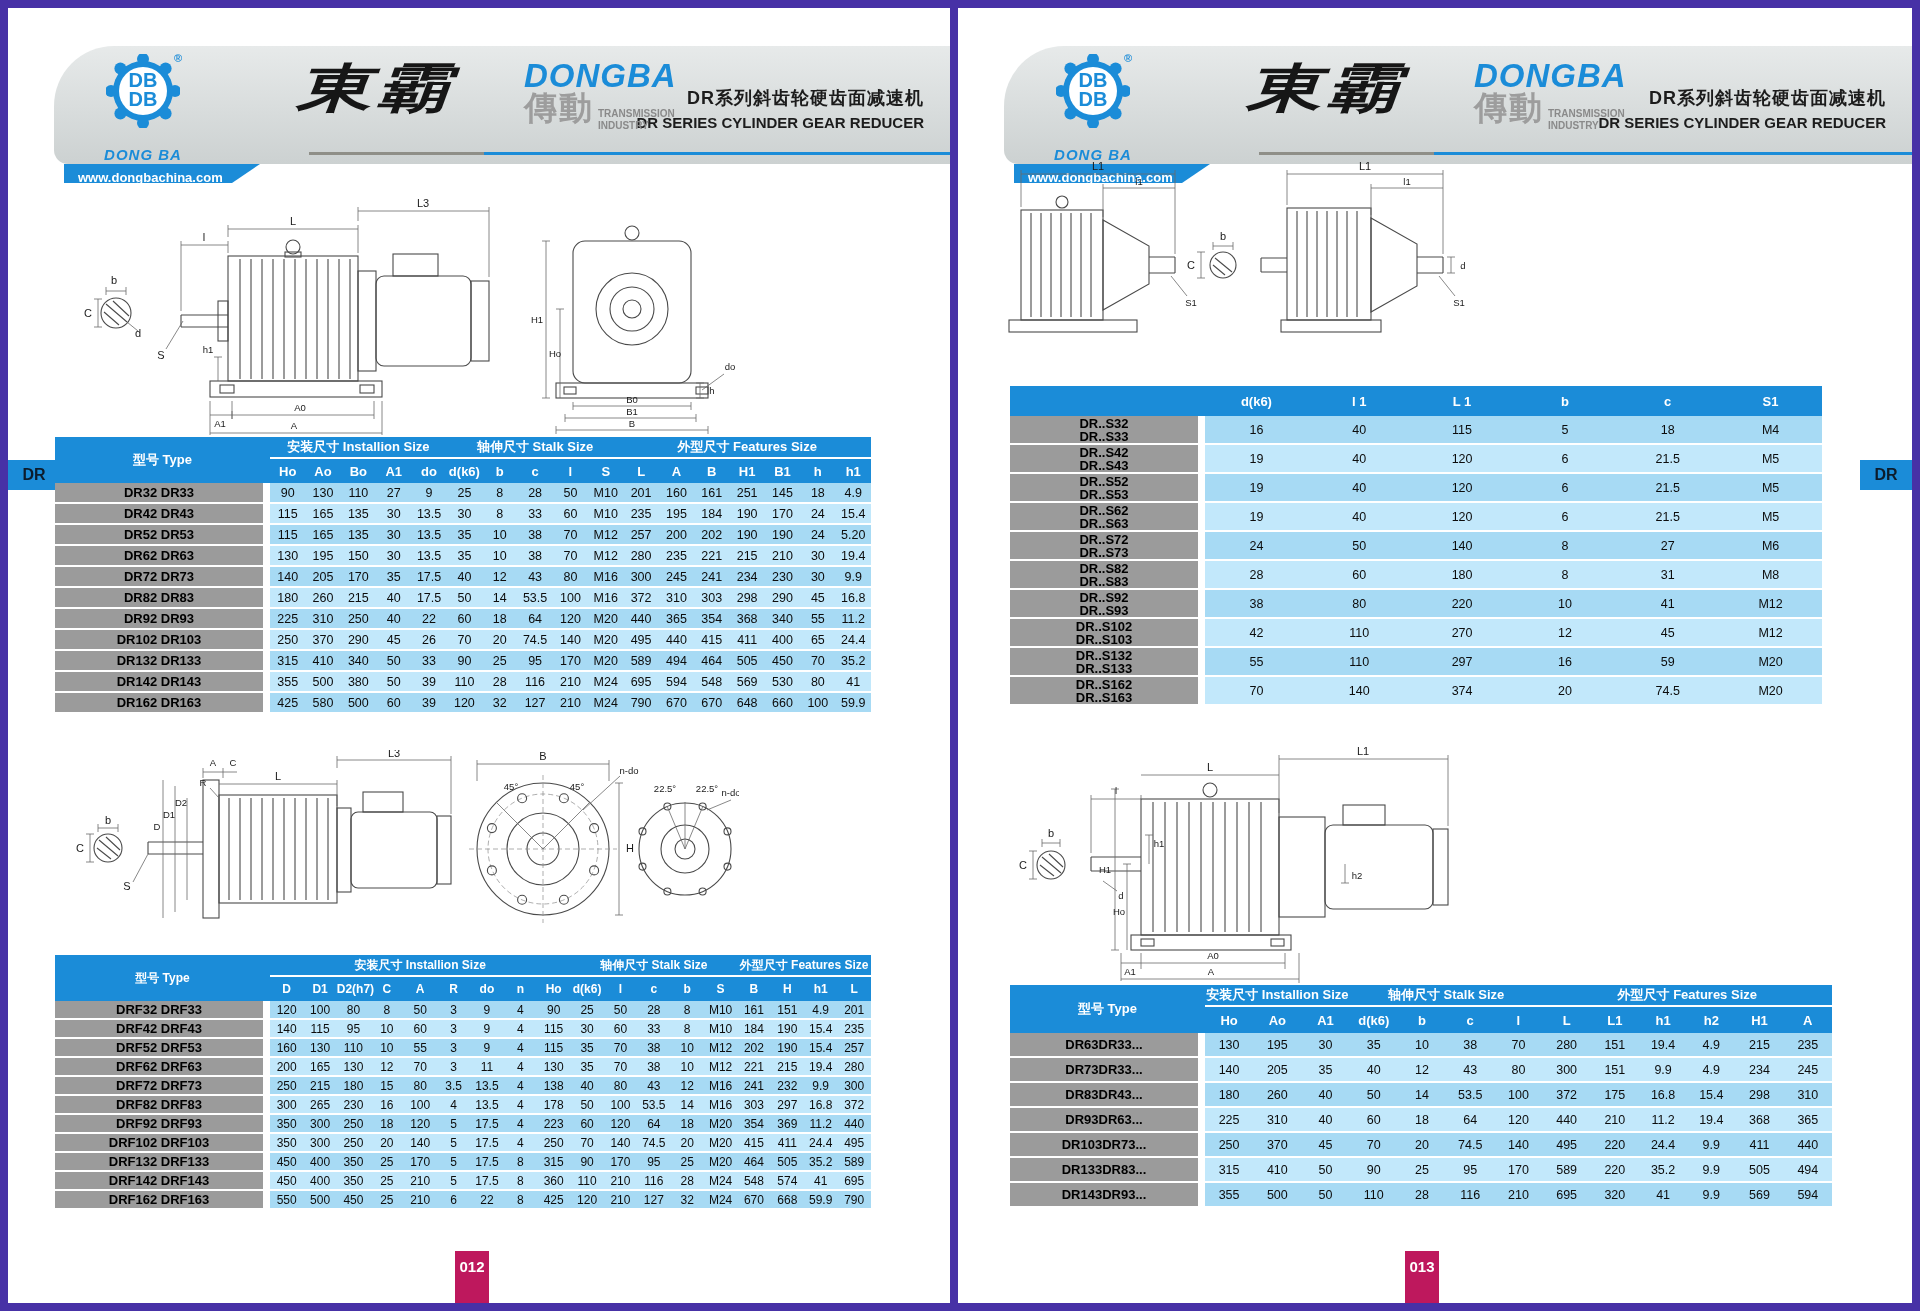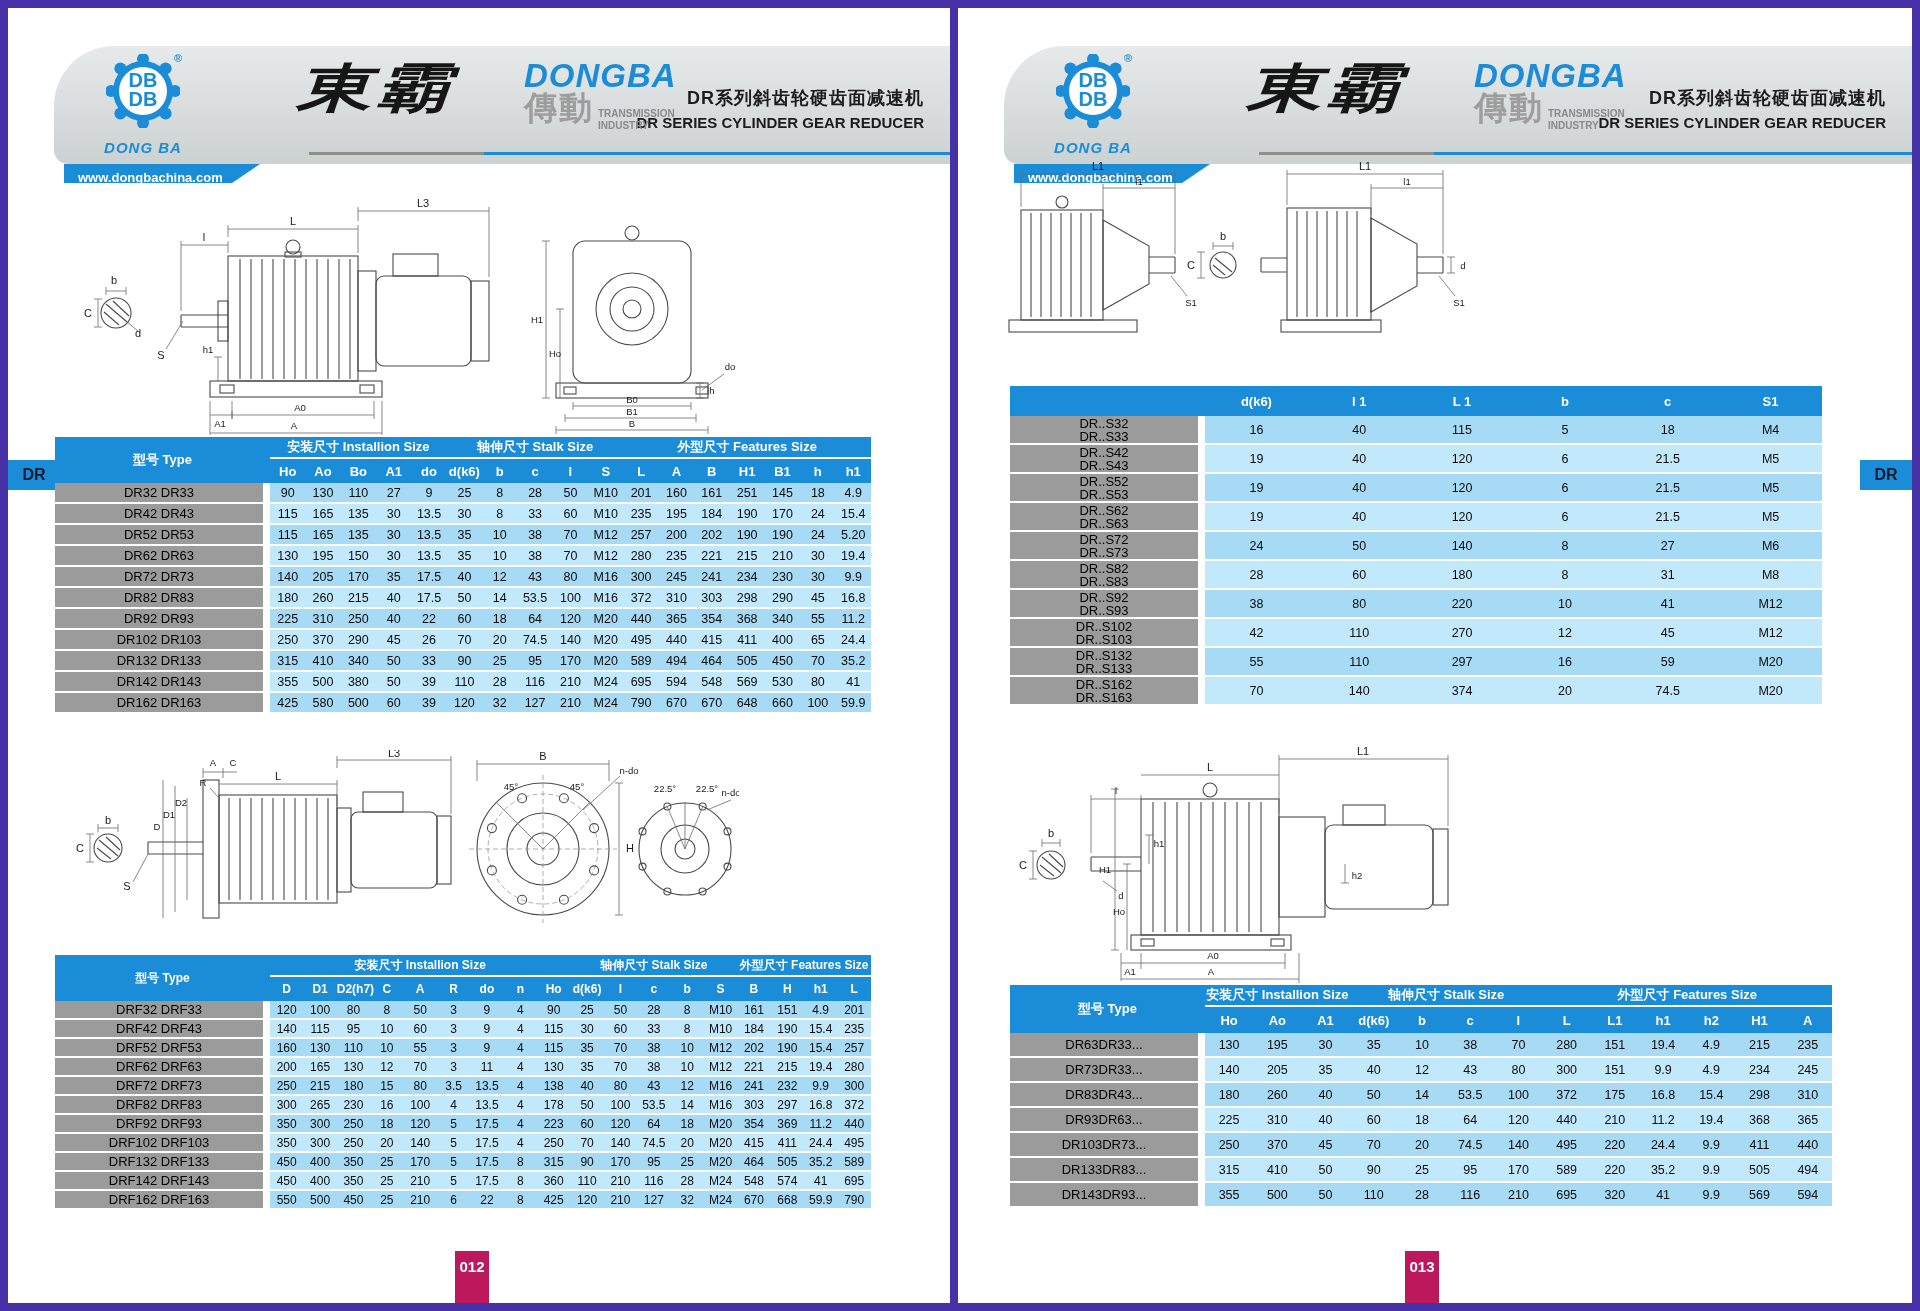--- a/index.html
+++ b/index.html
@@ -14,21 +14,21 @@
   #page-right{left:958px;width:954px;}
 
   
   .banner{position:absolute;top:38px;left:46px;right:0;height:118px;
     background:linear-gradient(#e7eaea,#ccd1d1);
     border-radius:60px 0 0 14px;}
   .hline{position:absolute;bottom:9px;left:255px;right:0;height:3px;
     background:linear-gradient(to right,#8f8f88 0,#8f8f88 175px,#1b8cd8 175px,#1b8cd8 100%);}
   .logo{position:absolute;left:70px;top:46px;width:130px;text-align:center;}
   .logo .reg{position:absolute;left:96px;top:-2px;font-size:11px;color:#1b8cd8;font-weight:bold;}
-  .logo-name{color:#1b8cd8;font-style:italic;font-weight:bold;font-size:15px;letter-spacing:1px;margin-top:7px;}
+  .logo-name{color:#1b8cd8;font-style:italic;font-weight:bold;font-size:15px;letter-spacing:1px;margin-top:14px;}
   .brand{position:absolute;left:288px;top:52px;display:flex;align-items:flex-start;}
   .brand-cn{font-size:52px;font-weight:bold;font-style:italic;color:#161616;line-height:1.1;
     transform:scaleX(1.45);transform-origin:left top;letter-spacing:2px;}
   .brand-right{margin-left:120px;}
   .brand-en{color:#1b8cd8;font-size:33px;font-weight:bold;font-style:italic;line-height:0.95;letter-spacing:1px;}
   .brand-row2{display:flex;align-items:flex-start;}
   .brand-cn2{font-size:33px;font-weight:bold;color:#9d9d9d;line-height:1;letter-spacing:2px;}
   .brand-sub{font-size:10px;color:#8a8a8a;line-height:1.15;margin-left:4px;margin-top:17px;font-weight:bold;}
   .titles{position:absolute;right:26px;top:40px;text-align:right;color:#1c1c1c;}
   .title-cn{font-size:18px;font-weight:bold;letter-spacing:1px;}
@@ -45,21 +45,21 @@
   .side-tab.right{right:0;}
   .pageno{position:absolute;left:447px;bottom:0;width:34px;height:52px;background:#be185d;
     color:#ffffff;font-weight:bold;font-size:15px;text-align:center;padding-top:7px;box-sizing:border-box;}
 
   
   .tblwrap{position:absolute;}
   .tblwrap table{border-collapse:separate;border-spacing:0;table-layout:fixed;width:100%;}
   .tblwrap th,.tblwrap td{padding:0;text-align:center;vertical-align:middle;white-space:nowrap;}
   .tblwrap thead th{background:#1b8cd8;color:#ffffff;font-size:13px;font-weight:bold;}
   .tblwrap thead th.group{border-bottom:2px solid #ffffff;}
-  .tblwrap tbody th.type{background:#9b9b9b;color:#000000;font-size:13px;font-weight:normal;
+  .tblwrap tbody th.type{background:#9b9b9b;color:#000000;font-size:13px;font-weight:bold;
     border-right:7px solid #ffffff;border-bottom:2px solid #ffffff;margin-top:12px;}
   .tblwrap tbody td{font-size:12.5px;color:#0c0c0c;border-bottom:2px solid #ffffff;}
   .tblwrap tbody tr:nth-child(odd) td{background:#a7daf4;}
   .tblwrap tbody tr:nth-child(even) td{background:#c2e8fb;}
   .tblwrap tbody th.type div{line-height:13px;}
   .lt1{left:47px;top:429px;width:816px;}
   .lt1 th:first-child{width:215px;}
   .lt1 thead tr:first-child{height:22px;}
   .lt1 thead tr:last-child{height:24px;}
   .lt1 tbody tr{height:21px;}

